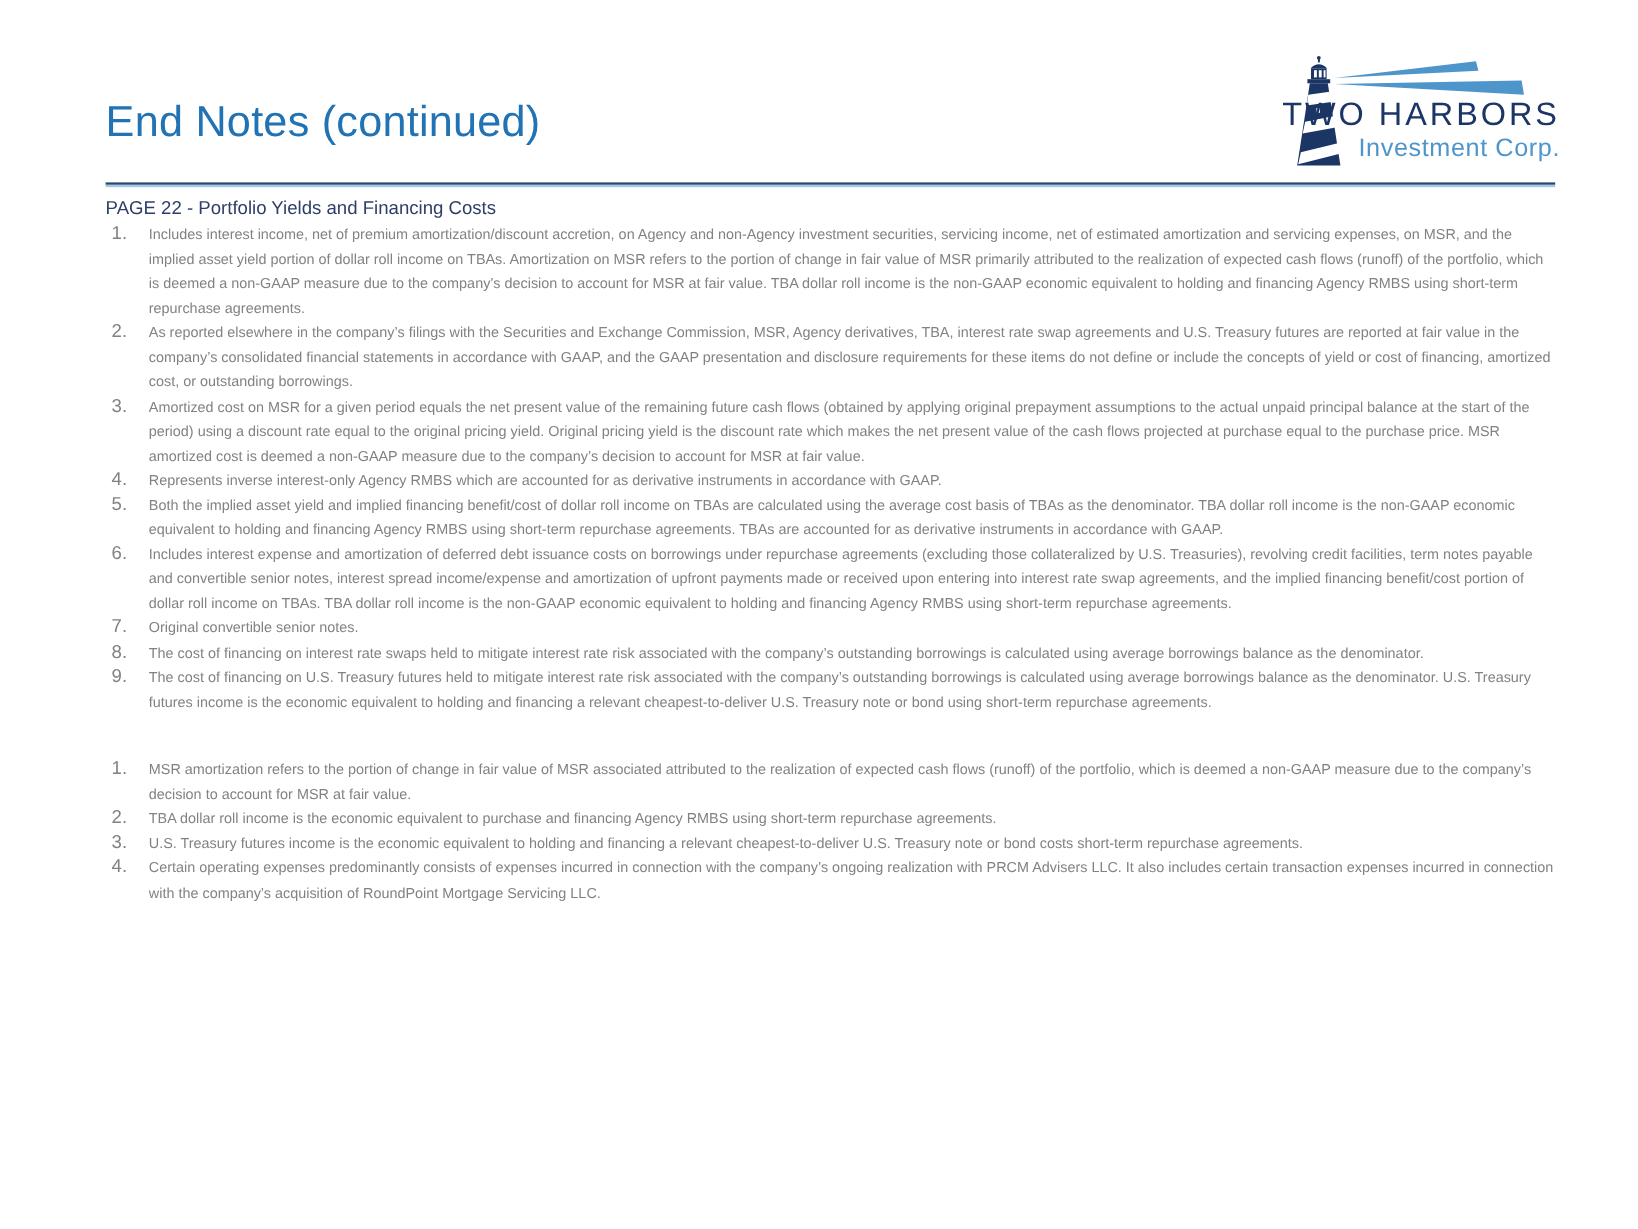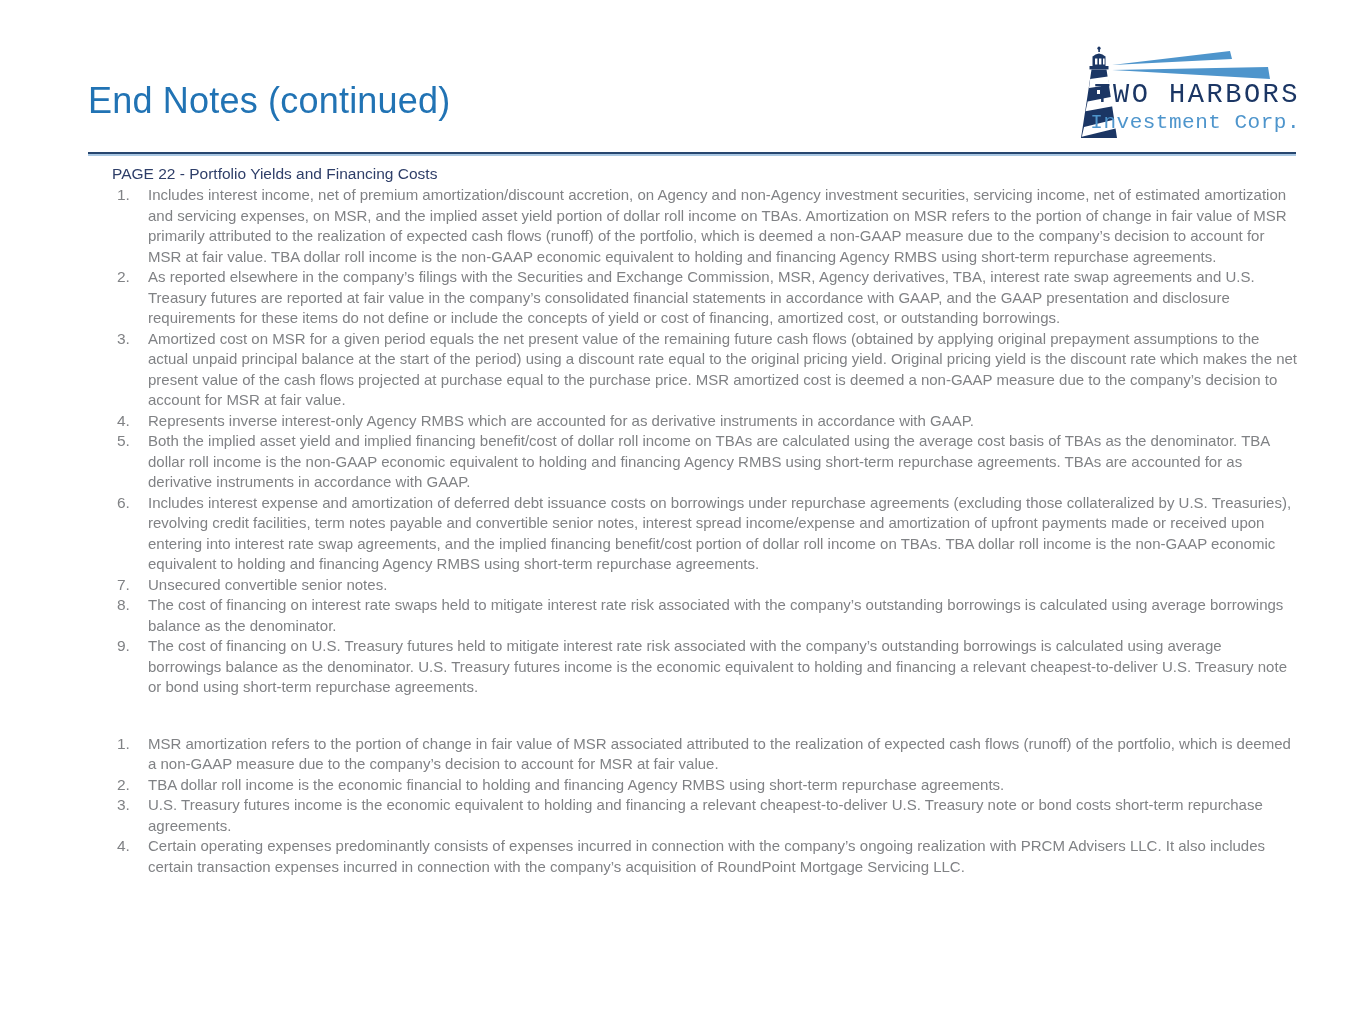--- a/index.html
+++ b/index.html
@@ -31,21 +31,21 @@
     top: 46px;
     width: 232px;
     height: 95px;
   }
   .logo svg { position: absolute; left: 0; top: 0; }
   .logo-text {
     position: absolute;
     right: 4px;
     top: 34px;
     text-align: right;
-    font-family: Liberation Mono, monospace;
+    font-family: Liberation Sans, sans-serif;
   }
   .logo-name {
     font-size: 27px;
     color: #1B3664;
     letter-spacing: 2.5px;
     white-space: nowrap;
   }
   .logo-sub {
     font-size: 21px;
     color: #4E95CC;
@@ -59,42 +59,42 @@
     width: 1208px;
   }
   .divider .dark { height: 2px; background: #26466F; }
   .divider .light { height: 2px; background: #A9C7E2; }
   .content {
     position: absolute;
     left: 88px;
     top: 163px;
     width: 1210px;
   }
-  .notes-section { margin-bottom: 36px; margin-left: 24px; }
+  .notes-section { margin-bottom: 36px; }
   .section-heading {
     font-size: 15.5px;
     color: #2E3E68;
     line-height: 21px;
     margin-bottom: 1px;
   }
   .note-item {
     display: flex;
     align-items: flex-start;
   }
   .note-num {
     flex: 0 0 36px;
     padding-left: 5px;
     box-sizing: border-box;
     font-size: 15.5px;
     line-height: 20.5px;
     color: #808285;
   }
   .note-text {
     flex: 1;
-    font-size: 15px;
+    font-size: 12px;
     line-height: 20.5px;
     color: #808285;
   }
   .page-number {
     position: absolute;
     left: 1254px;
     top: 950px;
     width: 40px;
     text-align: center;
     font-size: 17px;
@@ -168,41 +168,41 @@
           <div class="note-item">
             <div class="note-num">5.</div>
             <div class="note-text">Both the implied asset yield and implied financing benefit/cost of dollar roll income on TBAs are calculated using the average cost basis of TBAs as the denominator. TBA dollar roll income is the non-GAAP economic equivalent to holding and financing Agency RMBS using short-term repurchase agreements. TBAs are accounted for as derivative instruments in accordance with GAAP.</div>
           </div>
           <div class="note-item">
             <div class="note-num">6.</div>
             <div class="note-text">Includes interest expense and amortization of deferred debt issuance costs on borrowings under repurchase agreements (excluding those collateralized by U.S. Treasuries), revolving credit facilities, term notes payable and convertible senior notes, interest spread income/expense and amortization of upfront payments made or received upon entering into interest rate swap agreements, and the implied financing benefit/cost portion of dollar roll income on TBAs. TBA dollar roll income is the non-GAAP economic equivalent to holding and financing Agency RMBS using short-term repurchase agreements.</div>
           </div>
           <div class="note-item">
             <div class="note-num">7.</div>
-            <div class="note-text">Unsecured convertible senior notes.</div>
+            <div class="note-text">Original convertible senior notes.</div>
           </div>
           <div class="note-item">
             <div class="note-num">8.</div>
             <div class="note-text">The cost of financing on interest rate swaps held to mitigate interest rate risk associated with the company’s outstanding borrowings is calculated using average borrowings balance as the denominator.</div>
           </div>
           <div class="note-item">
             <div class="note-num">9.</div>
             <div class="note-text">The cost of financing on U.S. Treasury futures held to mitigate interest rate risk associated with the company’s outstanding borrowings is calculated using average borrowings balance as the denominator. U.S. Treasury futures income is the economic equivalent to holding and financing a relevant cheapest-to-deliver U.S. Treasury note or bond using short-term repurchase agreements.</div>
           </div>
         </div>
       </section>
       <section class="notes-section">
         <div class="notes-list">
           <div class="note-item">
             <div class="note-num">1.</div>
             <div class="note-text">MSR amortization refers to the portion of change in fair value of MSR associated attributed to the realization of expected cash flows (runoff) of the portfolio, which is deemed a non-GAAP measure due to the company’s decision to account for MSR at fair value.</div>
           </div>
           <div class="note-item">
             <div class="note-num">2.</div>
-            <div class="note-text">TBA dollar roll income is the economic financial to holding and financing Agency RMBS using short-term repurchase agreements.</div>
+            <div class="note-text">TBA dollar roll income is the economic equivalent to purchase and financing Agency RMBS using short-term repurchase agreements.</div>
           </div>
           <div class="note-item">
             <div class="note-num">3.</div>
             <div class="note-text">U.S. Treasury futures income is the economic equivalent to holding and financing a relevant cheapest-to-deliver U.S. Treasury note or bond costs short-term repurchase agreements.</div>
           </div>
           <div class="note-item">
             <div class="note-num">4.</div>
             <div class="note-text">Certain operating expenses predominantly consists of expenses incurred in connection with the company’s ongoing realization with PRCM Advisers LLC. It also includes certain transaction expenses incurred in connection with the company’s acquisition of RoundPoint Mortgage Servicing LLC.</div>
           </div>
         </div>

